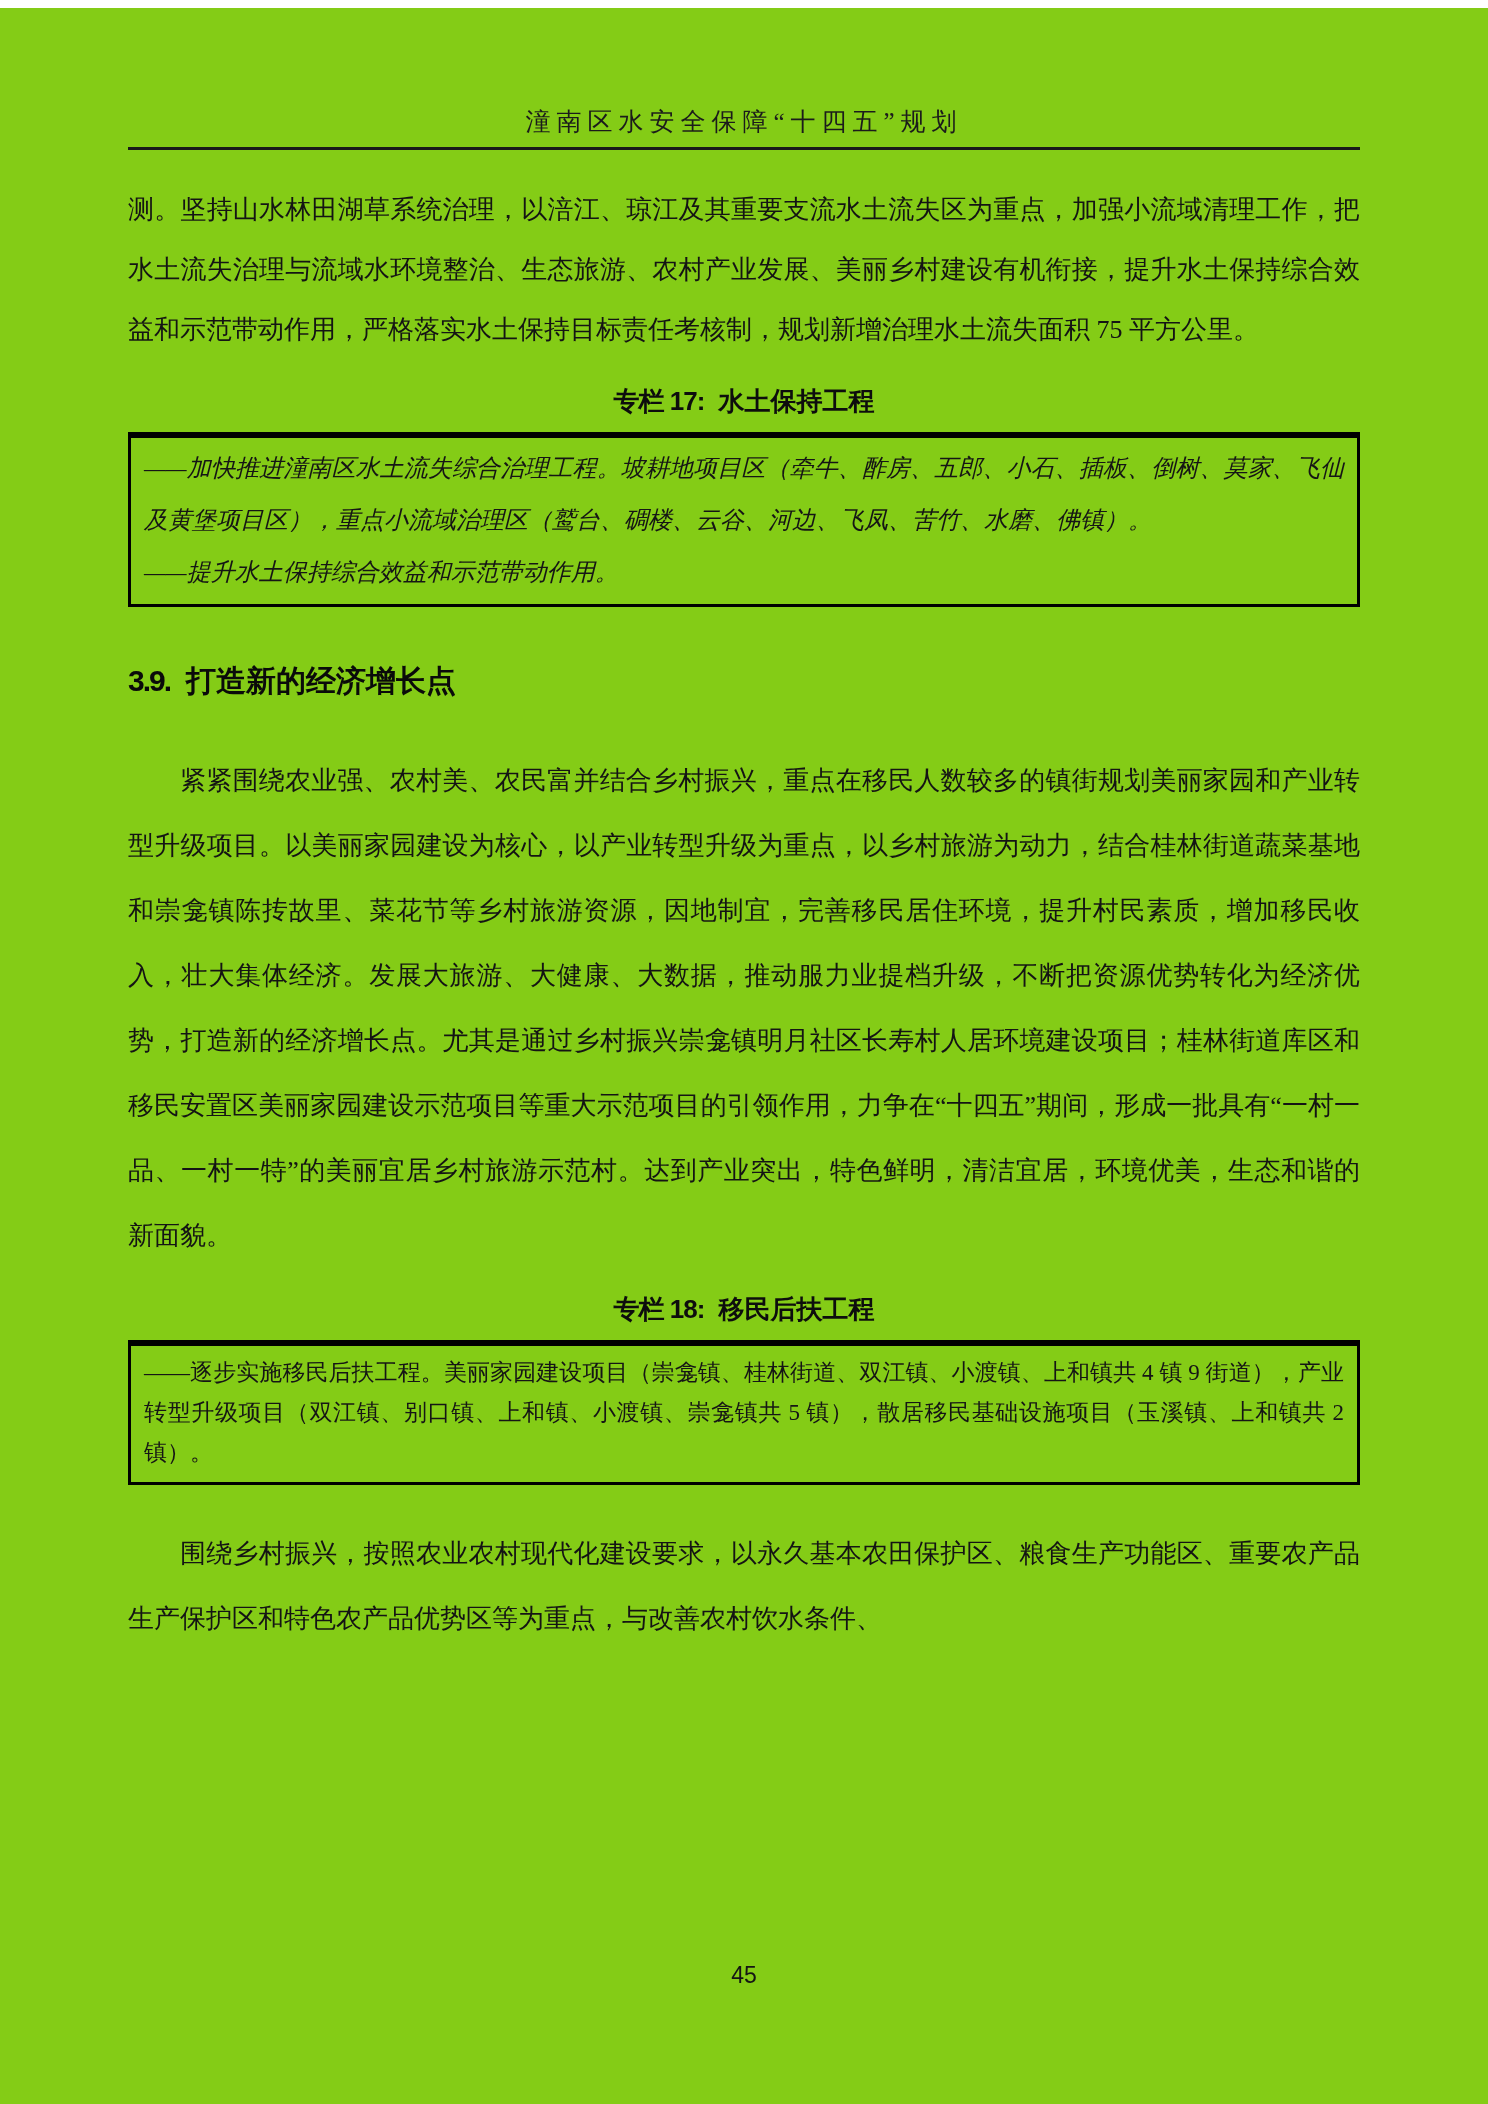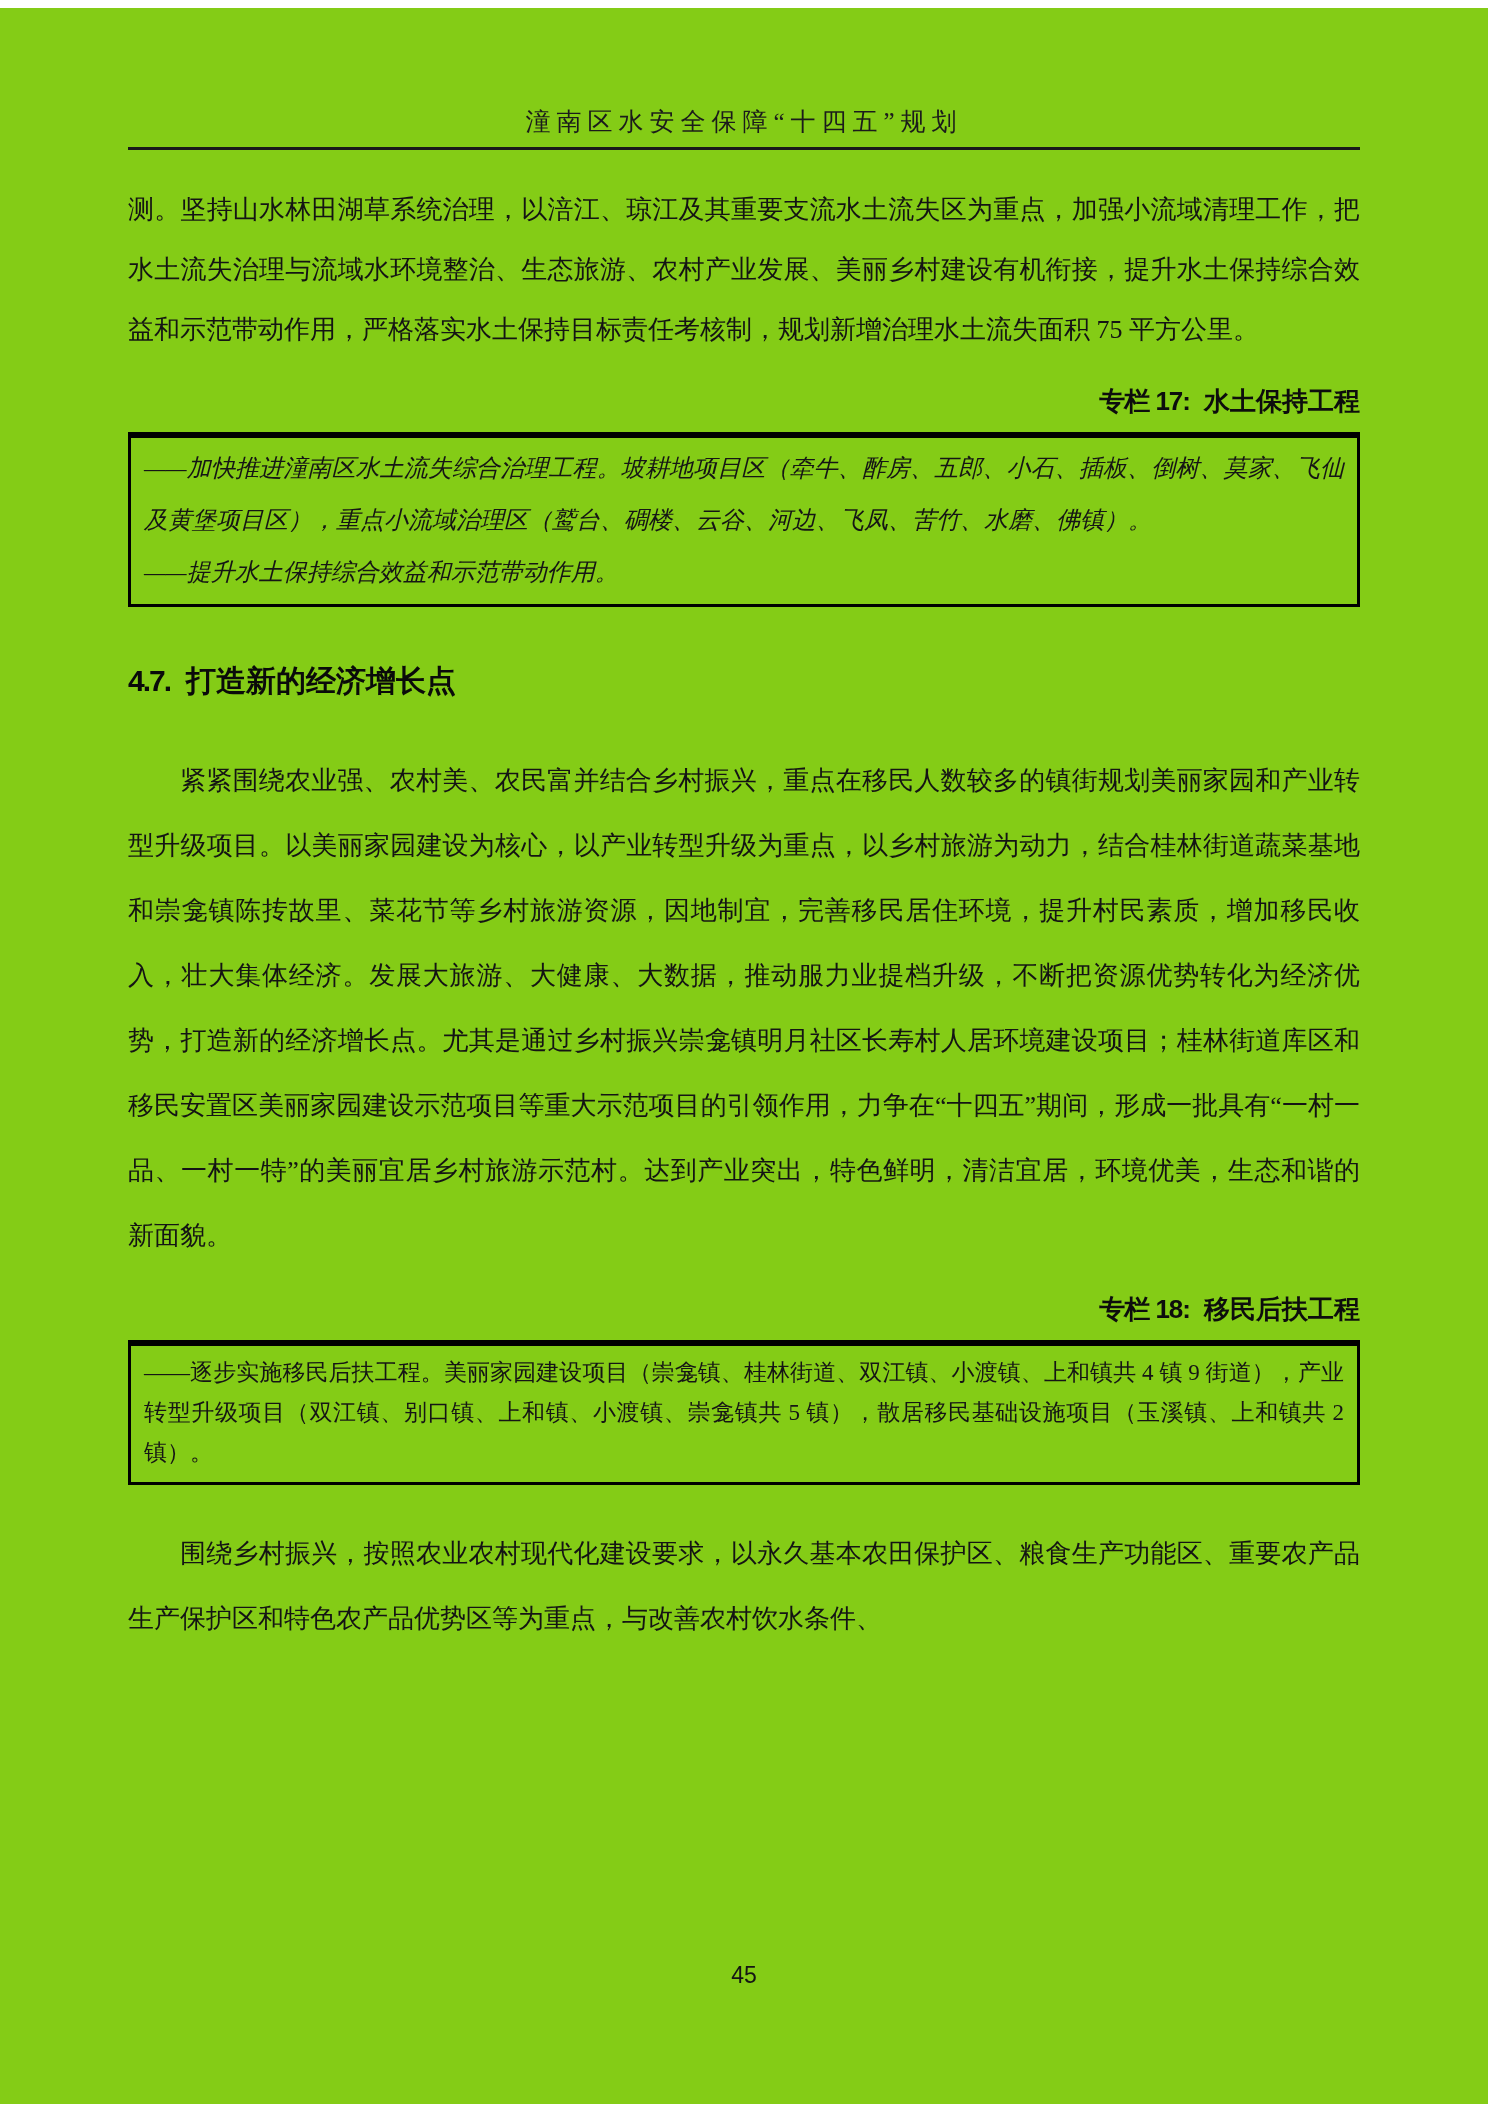--- a/index.html
+++ b/index.html
@@ -38,21 +38,21 @@
     color: #141414;
   }
   .para-intro { margin-top: 30px; line-height: 60px; }
   .para-body  { line-height: 65px; text-indent: 2em; }
   .p-74 { margin-top: 46px; }
   .p-75 { margin-top: 36px; }
 
   
   .box-heading {
     margin-top: 24px;
-    text-align: right;
+    text-align: center;
     font-family: "Liberation Sans", "DejaVu Sans", sans-serif;
     font-weight: bold;
     font-size: 26px;
     color: #0d0d0d;
   }
   .box-heading .box-label {
     letter-spacing: -1px;
     margin-right: 14px;
   }
   .callout-box {
@@ -112,21 +112,21 @@
     <div class="box-heading">
       <span class="box-label">专栏 17:</span><span>水土保持工程</span>
     </div>
 
     <div class="callout-box box-17">
       <p>——加快推进潼南区水土流失综合治理工程。坡耕地项目区（牵牛、酢房、五郎、小石、插板、倒树、莫家、飞仙及黄堡项目区），重点小流域治理区（鹫台、碉楼、云谷、河边、飞凤、苦竹、水磨、佛镇）。</p>
       <p>——提升水土保持综合效益和示范带动作用。</p>
     </div>
 
     <div class="section-heading">
-      <span class="sec-num">4.7.</span><span>打造新的经济增长点</span>
+      <span class="sec-num">3.9.</span><span>打造新的经济增长点</span>
     </div>
 
     <p class="para para-body p-74">紧紧围绕农业强、农村美、农民富并结合乡村振兴，重点在移民人数较多的镇街规划美丽家园和产业转型升级项目。以美丽家园建设为核心，以产业转型升级为重点，以乡村旅游为动力，结合桂林街道蔬菜基地和崇龛镇陈抟故里、菜花节等乡村旅游资源，因地制宜，完善移民居住环境，提升村民素质，增加移民收入，壮大集体经济。发展大旅游、大健康、大数据，推动服力业提档升级，不断把资源优势转化为经济优势，打造新的经济增长点。尤其是通过乡村振兴崇龛镇明月社区长寿村人居环境建设项目；桂林街道库区和移民安置区美丽家园建设示范项目等重大示范项目的引领作用，力争在“十四五”期间，形成一批具有“一村一品、一村一特”的美丽宜居乡村旅游示范村。达到产业突出，特色鲜明，清洁宜居，环境优美，生态和谐的新面貌。</p>
 
     <div class="box-heading">
       <span class="box-label">专栏 18:</span><span>移民后扶工程</span>
     </div>
 
     <div class="callout-box box-18">
       <p>——逐步实施移民后扶工程。美丽家园建设项目（崇龛镇、桂林街道、双江镇、小渡镇、上和镇共 4 镇 9 街道），产业转型升级项目（双江镇、别口镇、上和镇、小渡镇、崇龛镇共 5 镇），散居移民基础设施项目（玉溪镇、上和镇共 2 镇）。</p>

